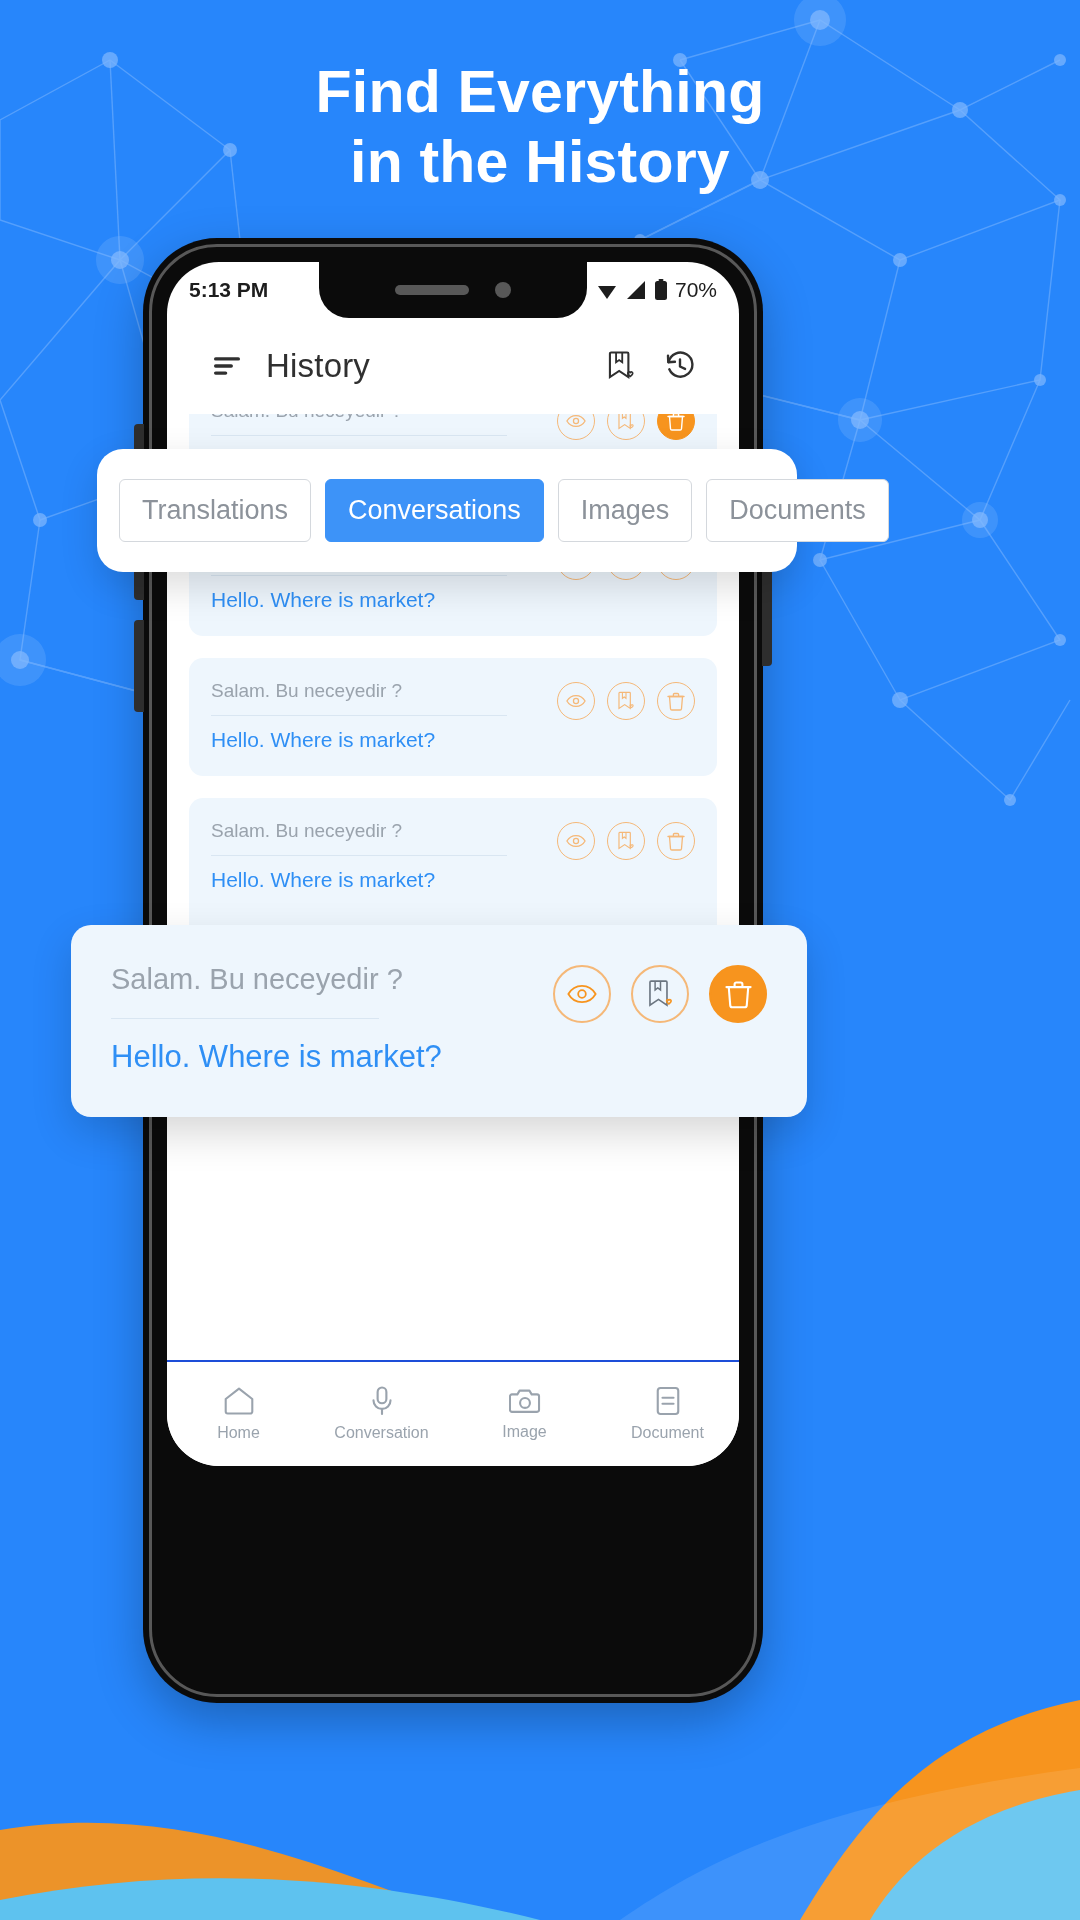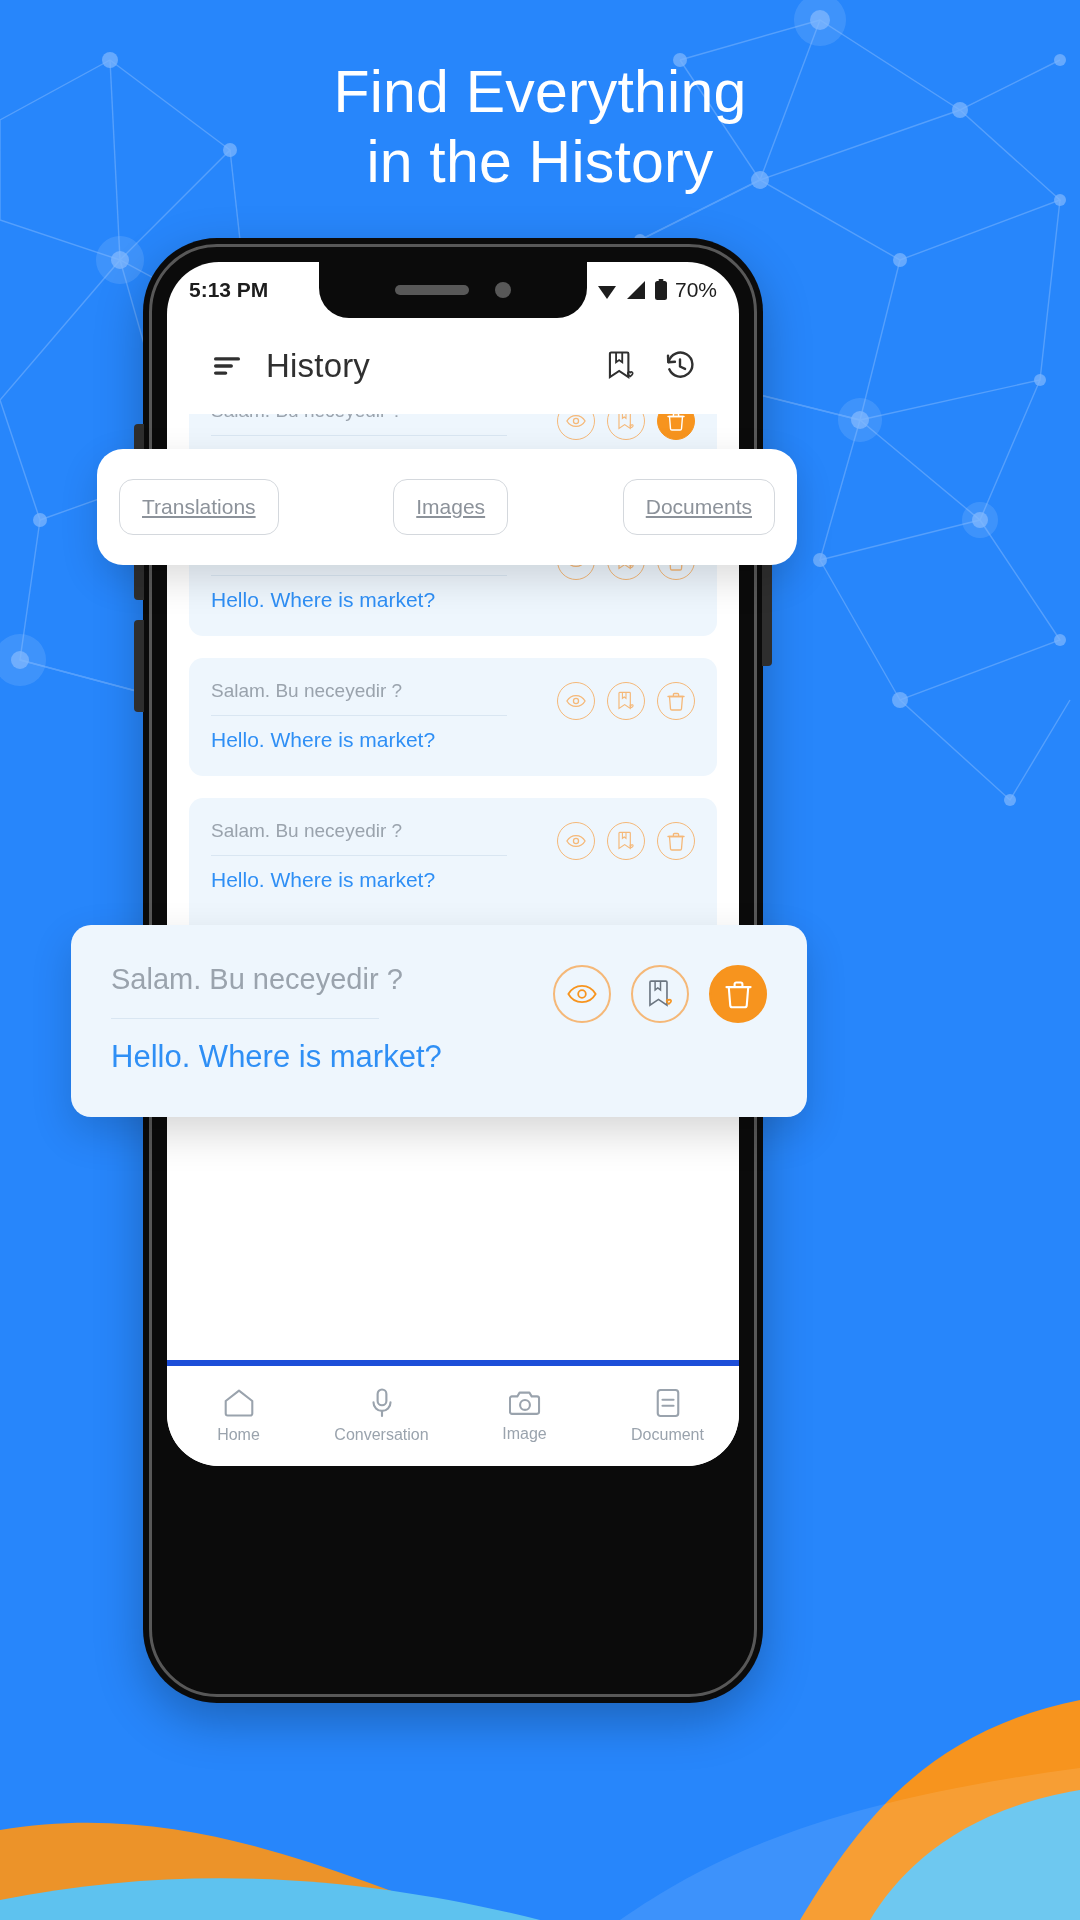--- a/index.html
+++ b/index.html
@@ -13,21 +13,21 @@
 
   
   #bg-layer { position: absolute; inset: 0; background: #2786fb; }
   #bg-net { position: absolute; inset: 0; opacity: .5; }
   #bg-waves { position: absolute; left: 0; bottom: 0; width: 1080px; height: 520px; }
 
   
   #headline {
     position: absolute; top: 58px; left: 0; width: 1080px;
     text-align: center; color: #fff;
-    font-size: 59px; font-weight: normal; line-height: 1.18;
+    font-size: 59px; font-weight: bold; line-height: 1.18;
     letter-spacing: .2px;
     z-index: 5;
   }
 
   
   #phone {
     position: absolute; left: 143px; top: 238px;
     width: 620px; height: 1465px;
     background: #0b0b0b;
     border-radius: 74px;
@@ -104,38 +104,38 @@
   .act {
     width: 38px; height: 38px; border-radius: 50%;
     border: 1.5px solid #f5b878; display: flex; align-items: center; justify-content: center;
     background: transparent; flex: none;
   }
   .act.solid { background: #f7941e; border-color: #f7941e; }
 
   
   #bottomnav {
     position: absolute; bottom: 0; left: 0; width: 572px; height: 106px;
-    background: #fff; border-top: 6px solid #1d4ed8;
+    background: #fff; border-top: 2px solid #1d4ed8;
     display: flex; align-items: center;
   }
   .nav-item { flex: 1; display: flex; flex-direction: column; align-items: center; gap: 8px; }
   .nav-label { font-size: 16px; color: #9aa3ad; }
 
   
   #float-chips {
     position: absolute; left: 97px; top: 449px; width: 700px;
     background: #fff; border-radius: 26px;
     box-shadow: 0 14px 38px rgba(0,0,0,.14);
     padding: 30px 22px; z-index: 40;
     display: flex; align-items: center; justify-content: space-between; gap: 14px;
   }
   .chip {
-    border: 1px solid #d4d8dd; border-radius: 14px;
-    padding: 15px 22px; font-size: 21px; color: #8c929a;
-    background: #fff; white-space: nowrap; text-decoration: underline;
+    border: 1px solid #d4d8dd; border-radius: 6px;
+    padding: 15px 22px; font-size: 27px; color: #8c929a;
+    background: #fff; white-space: nowrap;
   }
   .chip.active { background: #3d93f8; border-color: #3d93f8; color: #fff; }
 
   #float-card {
     position: absolute; left: 71px; top: 925px; width: 736px;
     background: #eef6fd; border-radius: 20px;
     box-shadow: 0 16px 40px rgba(0,0,0,.16);
     padding: 38px 40px 42px 40px; z-index: 40;
   }
   #float-card .src-text { font-size: 29px; }
@@ -433,20 +433,21 @@
         </svg>
         <div class="nav-label">Document</div>
       </div>
     </div>
 
   </div>
 </div>
 
 <div id="float-chips">
   <div class="chip">Translations</div>
+  <div class="chip active">Conversations</div>
   <div class="chip">Images</div>
   <div class="chip">Documents</div>
 </div>
 
 <div id="float-card">
   <div class="hcard-row">
     <div class="hcard-texts">
       <div class="src-text">Salam. Bu neceyedir ?</div>
       <div class="divider"></div>
       <div class="dst-text">Hello. Where is market?</div>

